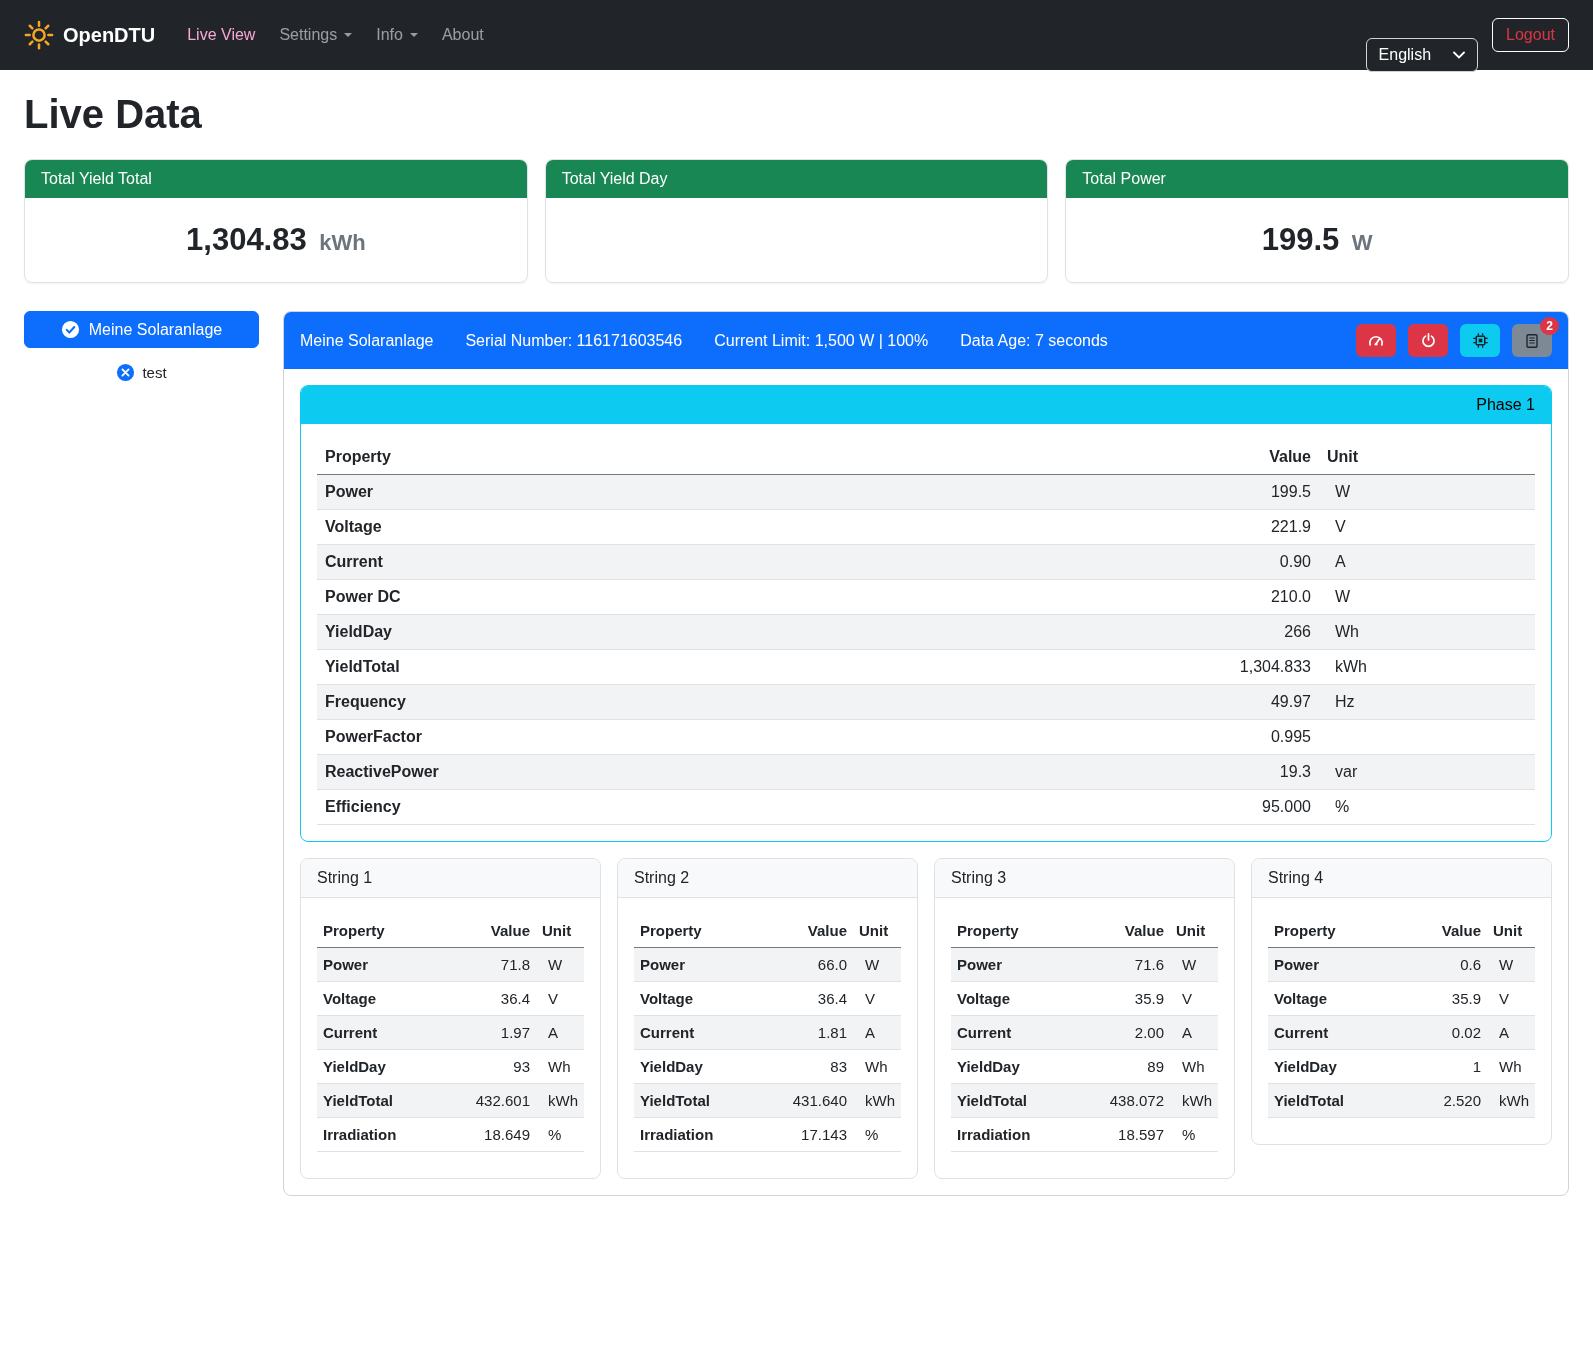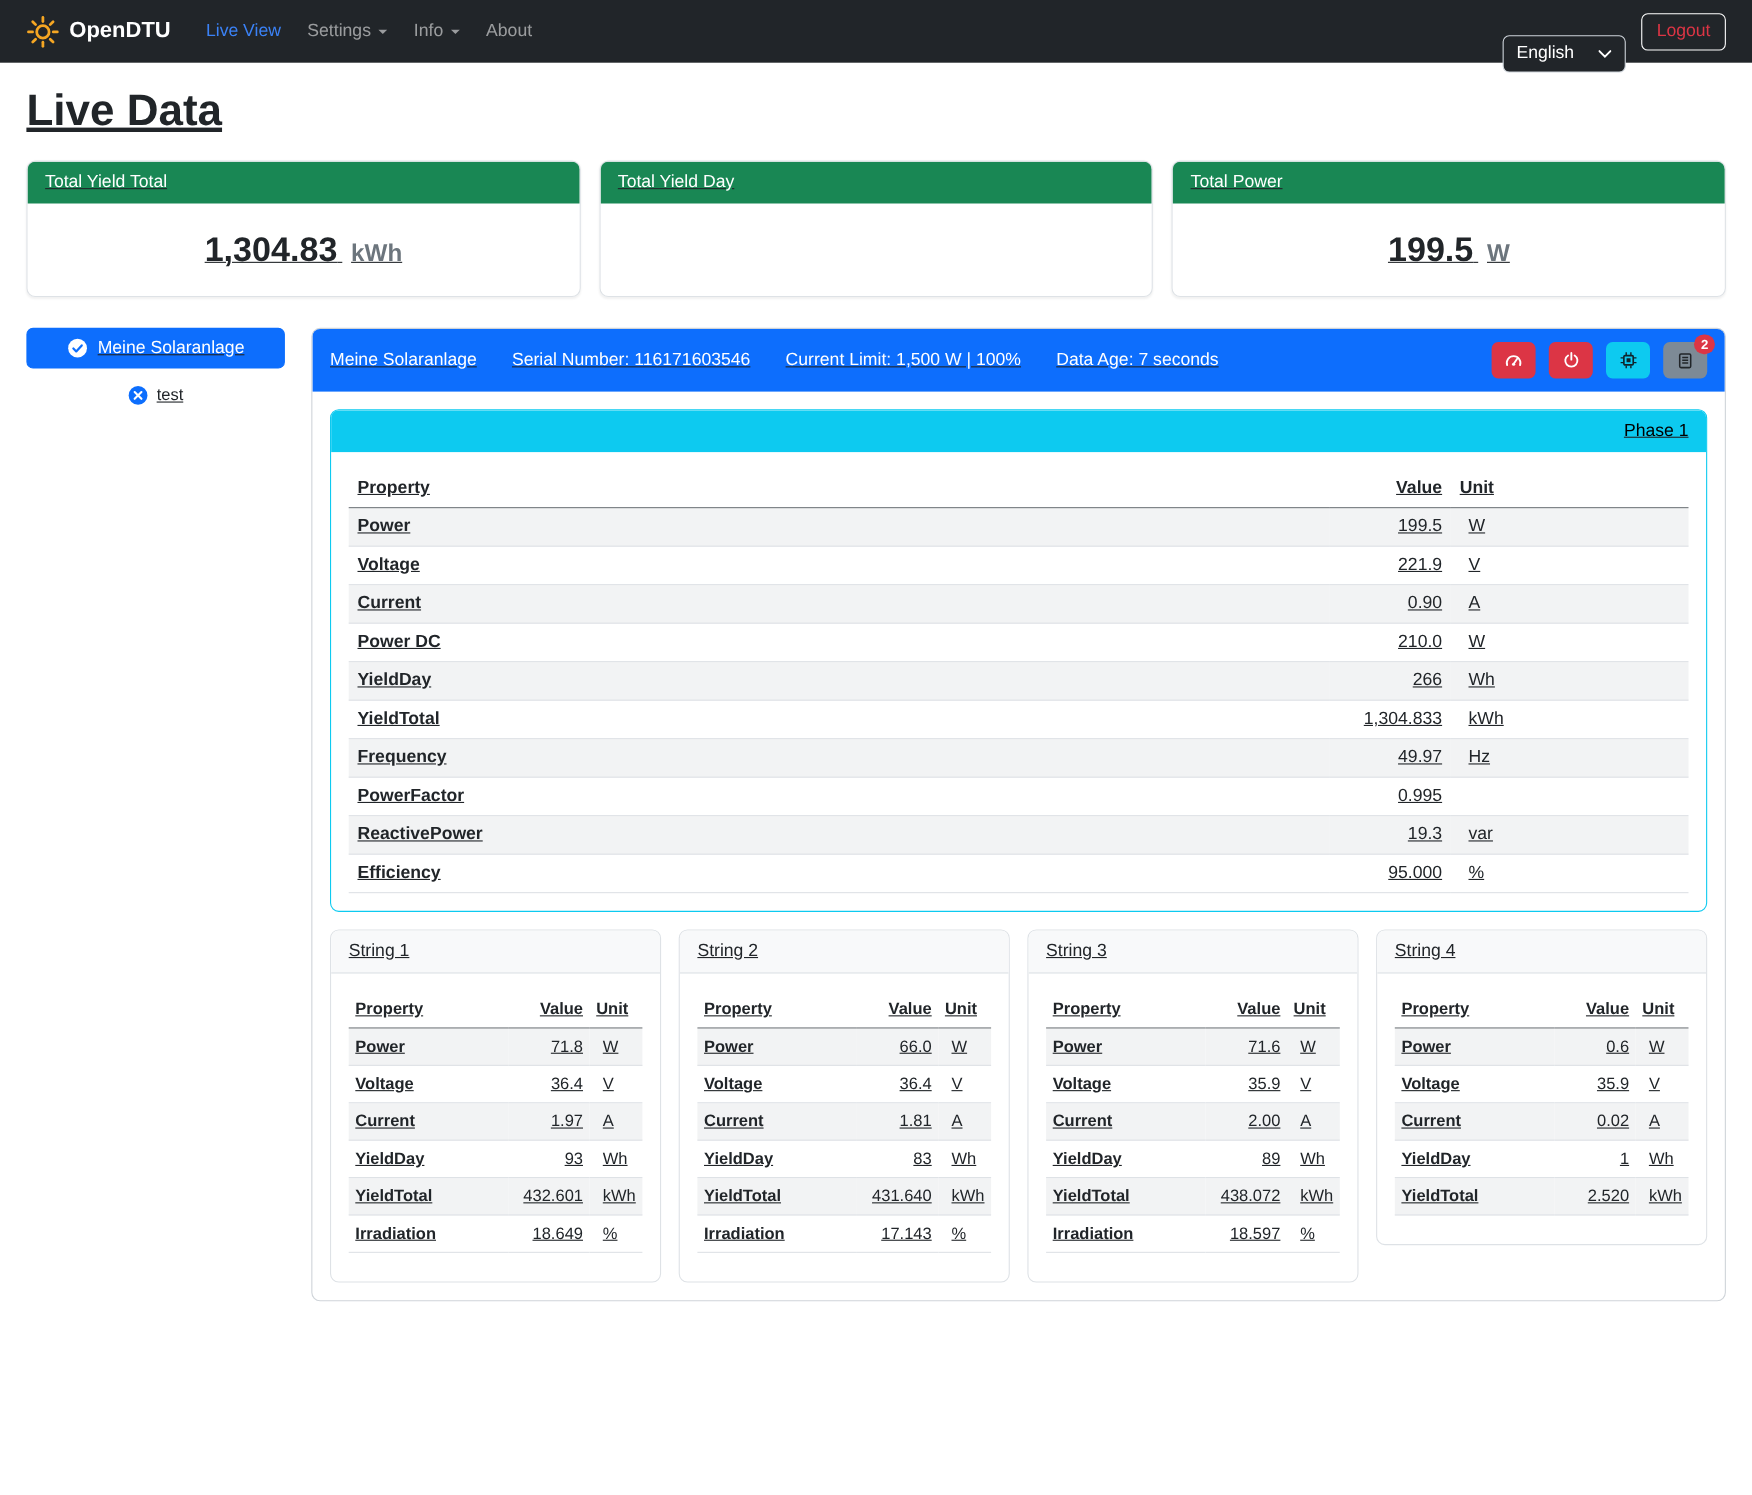--- a/index.html
+++ b/index.html
@@ -7,42 +7,42 @@
     margin: 0;
     background: #fff;
     color: #212529;
     font-family: "Liberation Sans", "DejaVu Sans", sans-serif;
     font-size: 16px;
   }
 
   
   .navbar {
     background: #212529;
-    height: 57px;
+    height: 70px;
     display: flex;
     padding: 0 24px;
   }
   .brand {
     display: flex;
     align-items: center;
     gap: 9px;
     color: #fff;
     font-size: 20px;
     font-weight: 700;
     margin-right: 20px;
     cursor: pointer;
   }
   .nav-link {
     color: rgba(255,255,255,.55);
     padding: 8px 12px;
     cursor: pointer;
     display: inline-flex;
     align-items: center;
   }
-  .nav-link.active { color: #3b82f6; }
+  .nav-link.active { color: #f9a8d4; }
   .caret {
     display: inline-block;
     margin-left: 7px;
     border-top: 4px solid;
     border-right: 4px solid transparent;
     border-left: 4px solid transparent;
   }
   .nav-right { margin-left: auto; display: flex; align-items: center; gap: 14px; }
   .lang-select {
     display: flex;
@@ -61,21 +61,21 @@
     border: 1px solid #ffffff;
     color: #dc3545;
     border-radius: 6px;
     padding: 7px 13px;
     font-size: 16px;
     font-family: inherit;
     cursor: pointer;
   }
 
   
-  .container { padding: 14px 24px 28px; text-decoration: underline; }
+  .container { padding: 14px 24px 28px; }
   .page-title { font-size: 40px; font-weight: 600; margin: 8px 0 22px; }
 
   
   .summary-row { display: flex; gap: 17px; margin-bottom: 28px; }
   .summary-card {
     flex: 1;
     border: 1px solid #dee2e6;
     border-radius: 8px;
     overflow: hidden;
     box-shadow: 0 1px 2px rgba(0,0,0,.06);

